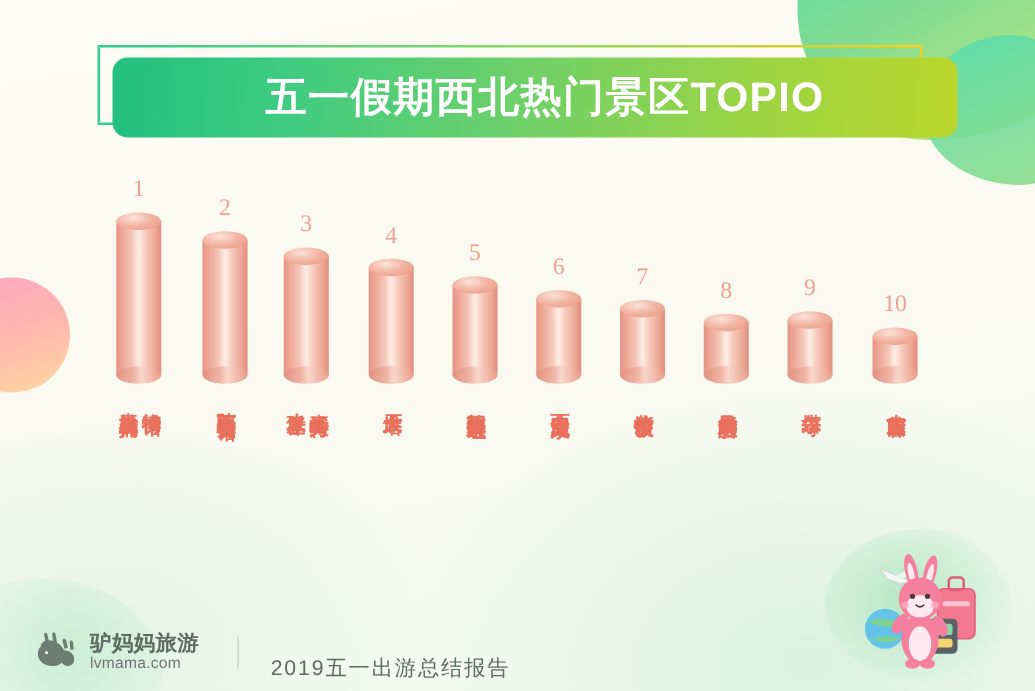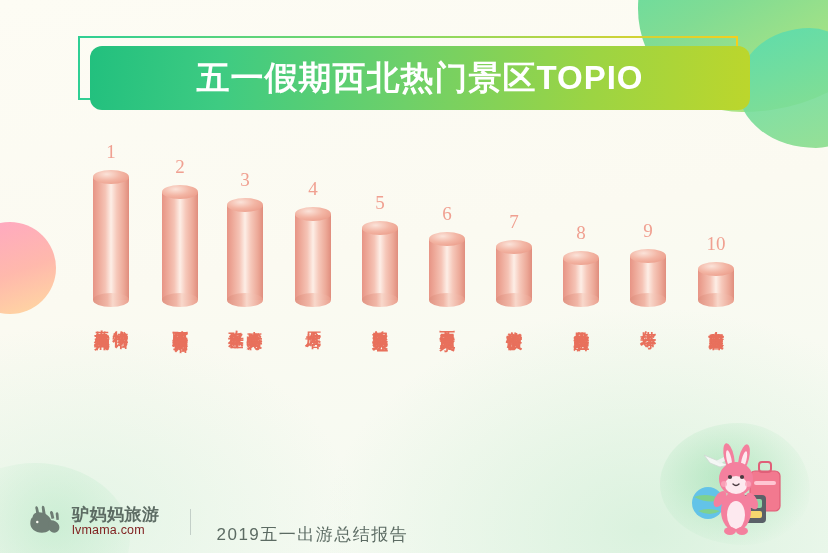--- a/index.html
+++ b/index.html
@@ -98,20 +98,21 @@
     left: 12px;
     top: 10px;
     width: 660px;
     height: 64px;
     border-radius: 12px;
     background: linear-gradient(95deg, #22c07e 0%, #3ecb82 22%, #76d264 55%, #a8d game 75%, #b9d62e 100%);
     background: linear-gradient(95deg, #22c07e 0%, #3ecb82 20%, #6ed069 48%, #9cd443 76%, #bcd62c 100%);
     display: flex;
     align-items: center;
     justify-content: center;
+    padding-left: 16px;
   }
   .banner-title {
     color: #ffffff;
     font-size: 33px;
     font-weight: bold;
     letter-spacing: 1px;
     font-family: "Liberation Sans", "DejaVu Sans", sans-serif;
     white-space: nowrap;
   }
 
@@ -229,21 +230,21 @@
     flex-direction: column;
     line-height: 1.08;
   }
   .logo-cn {
     color: #5c6b63;
     font-size: 17px;
     font-weight: bold;
     letter-spacing: 0.5px;
   }
   .logo-en {
-    color: #7f1d1d;
+    color: #737373;
     font-size: 12.5px;
     letter-spacing: 0.2px;
   }
   .footer-divider {
     width: 1px;
     height: 26px;
     background: #c3cfc8;
     margin: 0 26px 0 30px;
   }
   .footer-caption {

